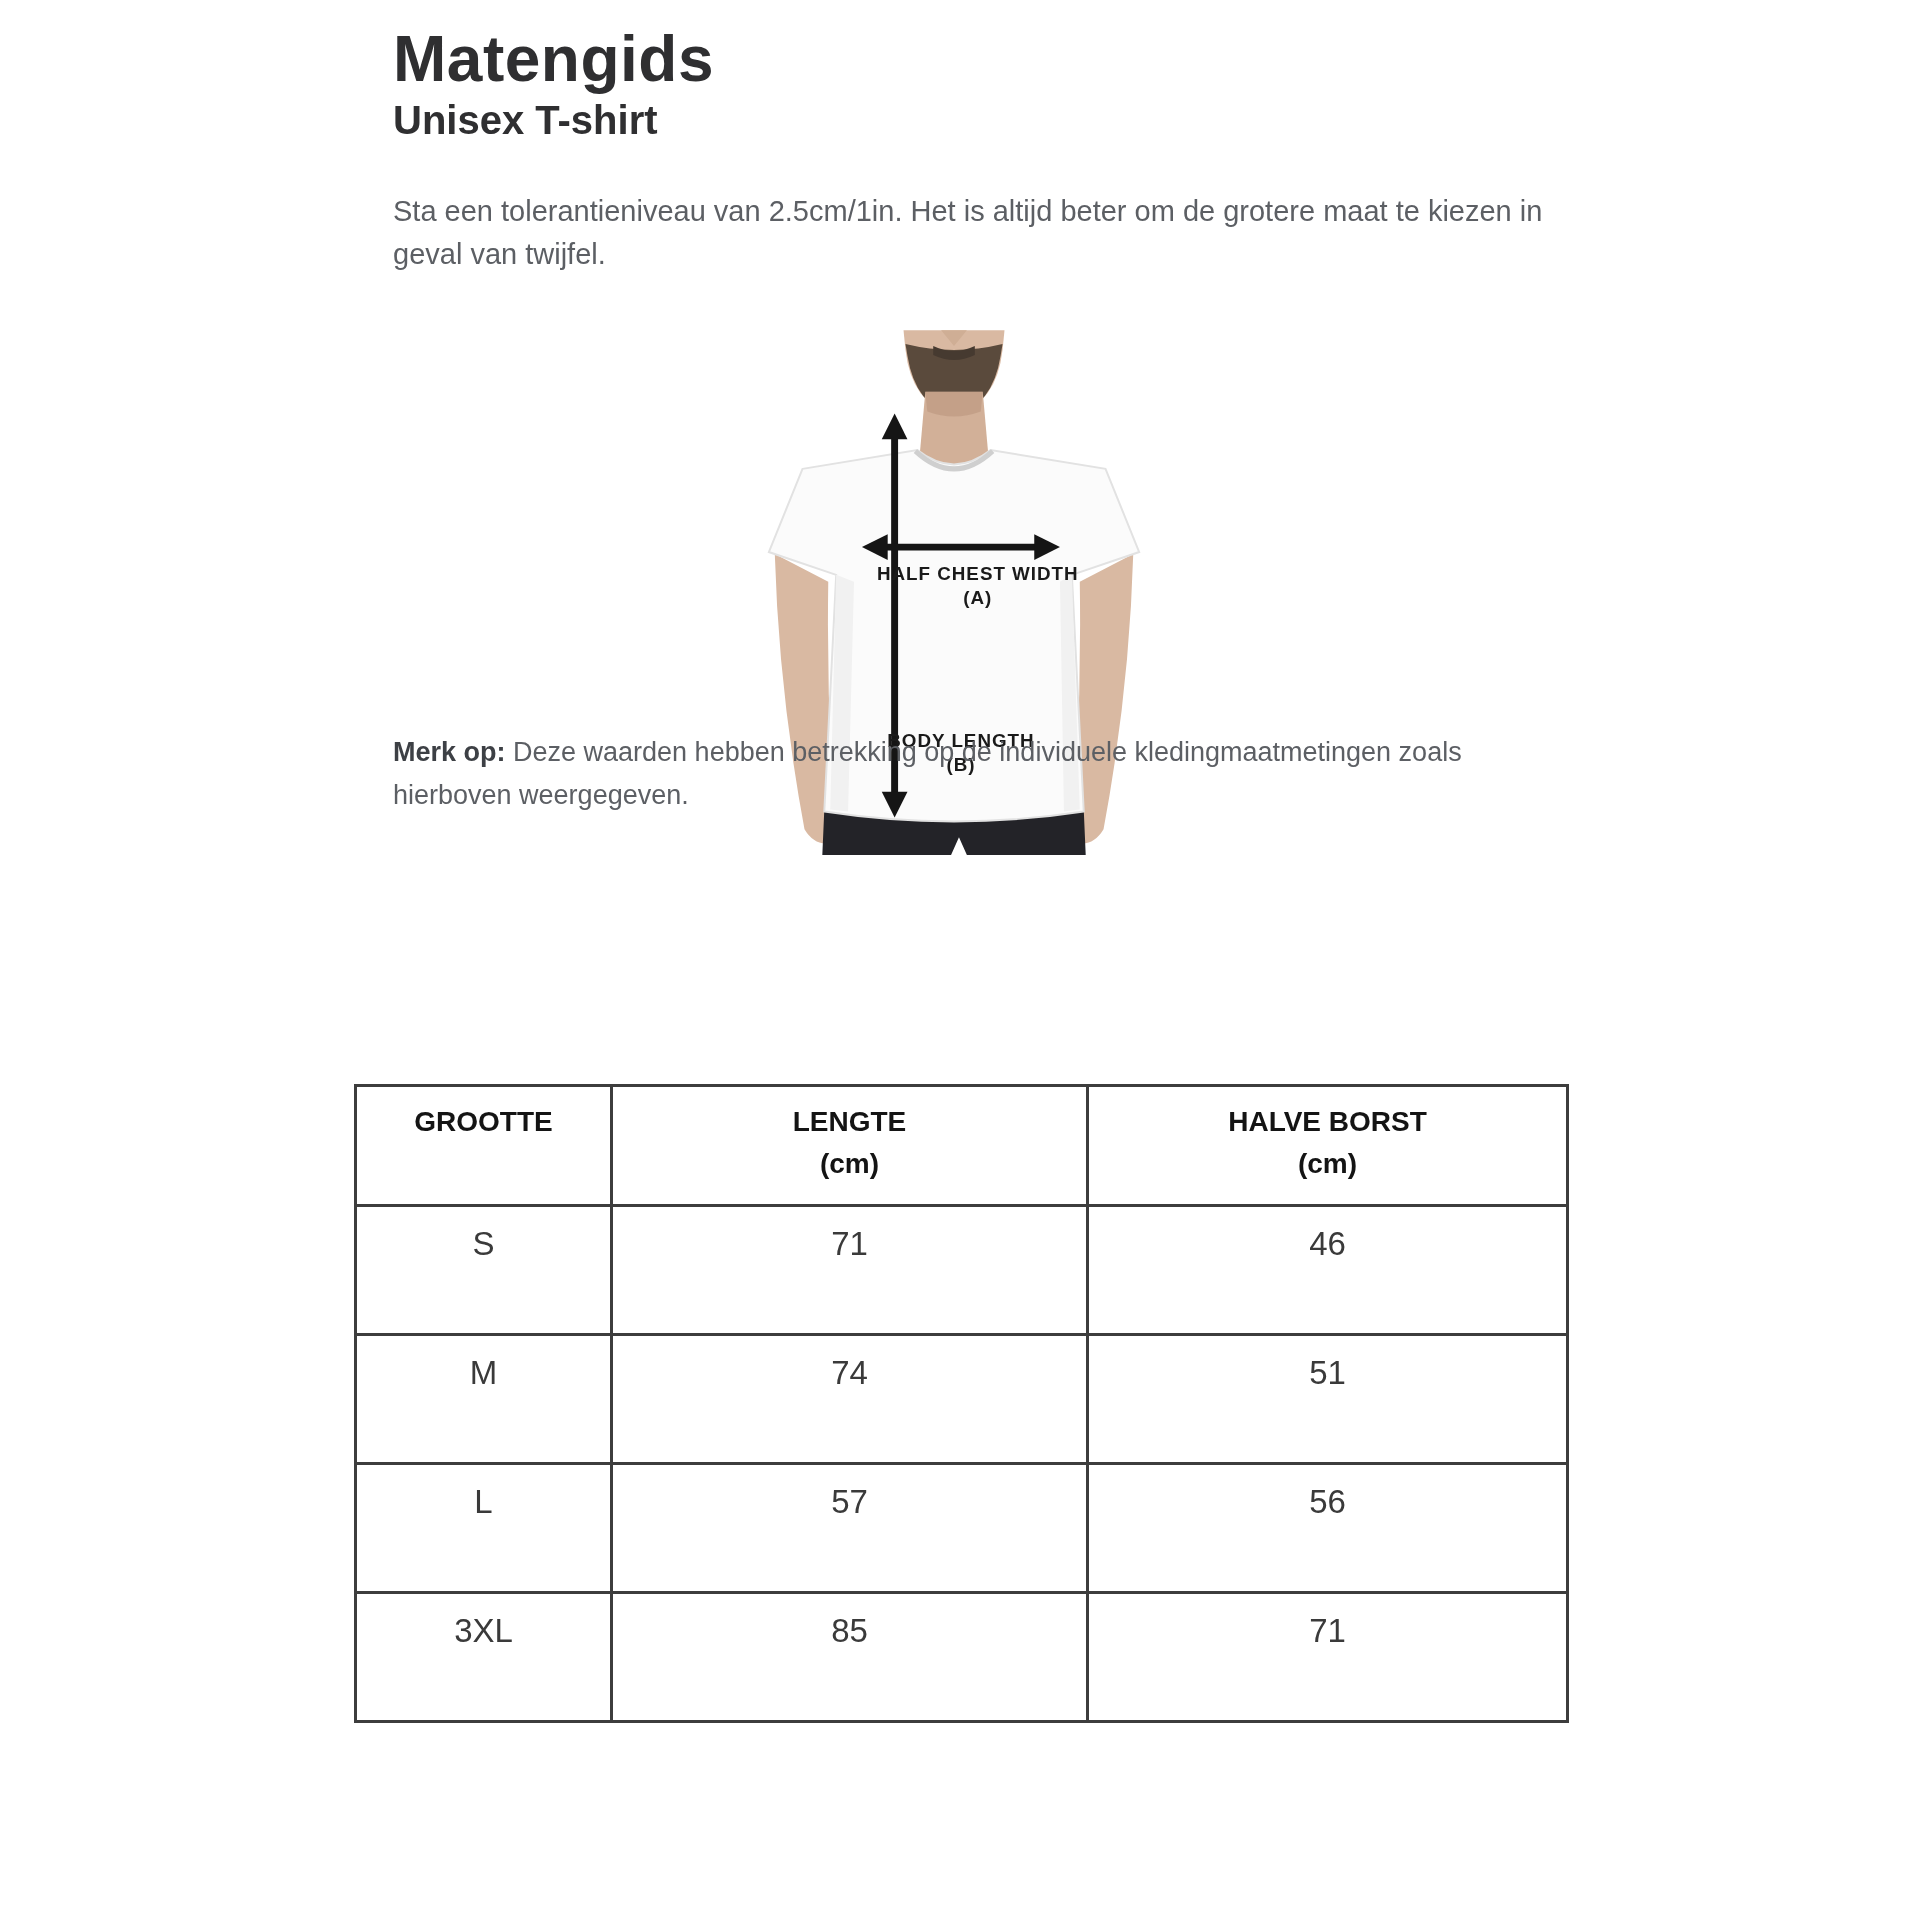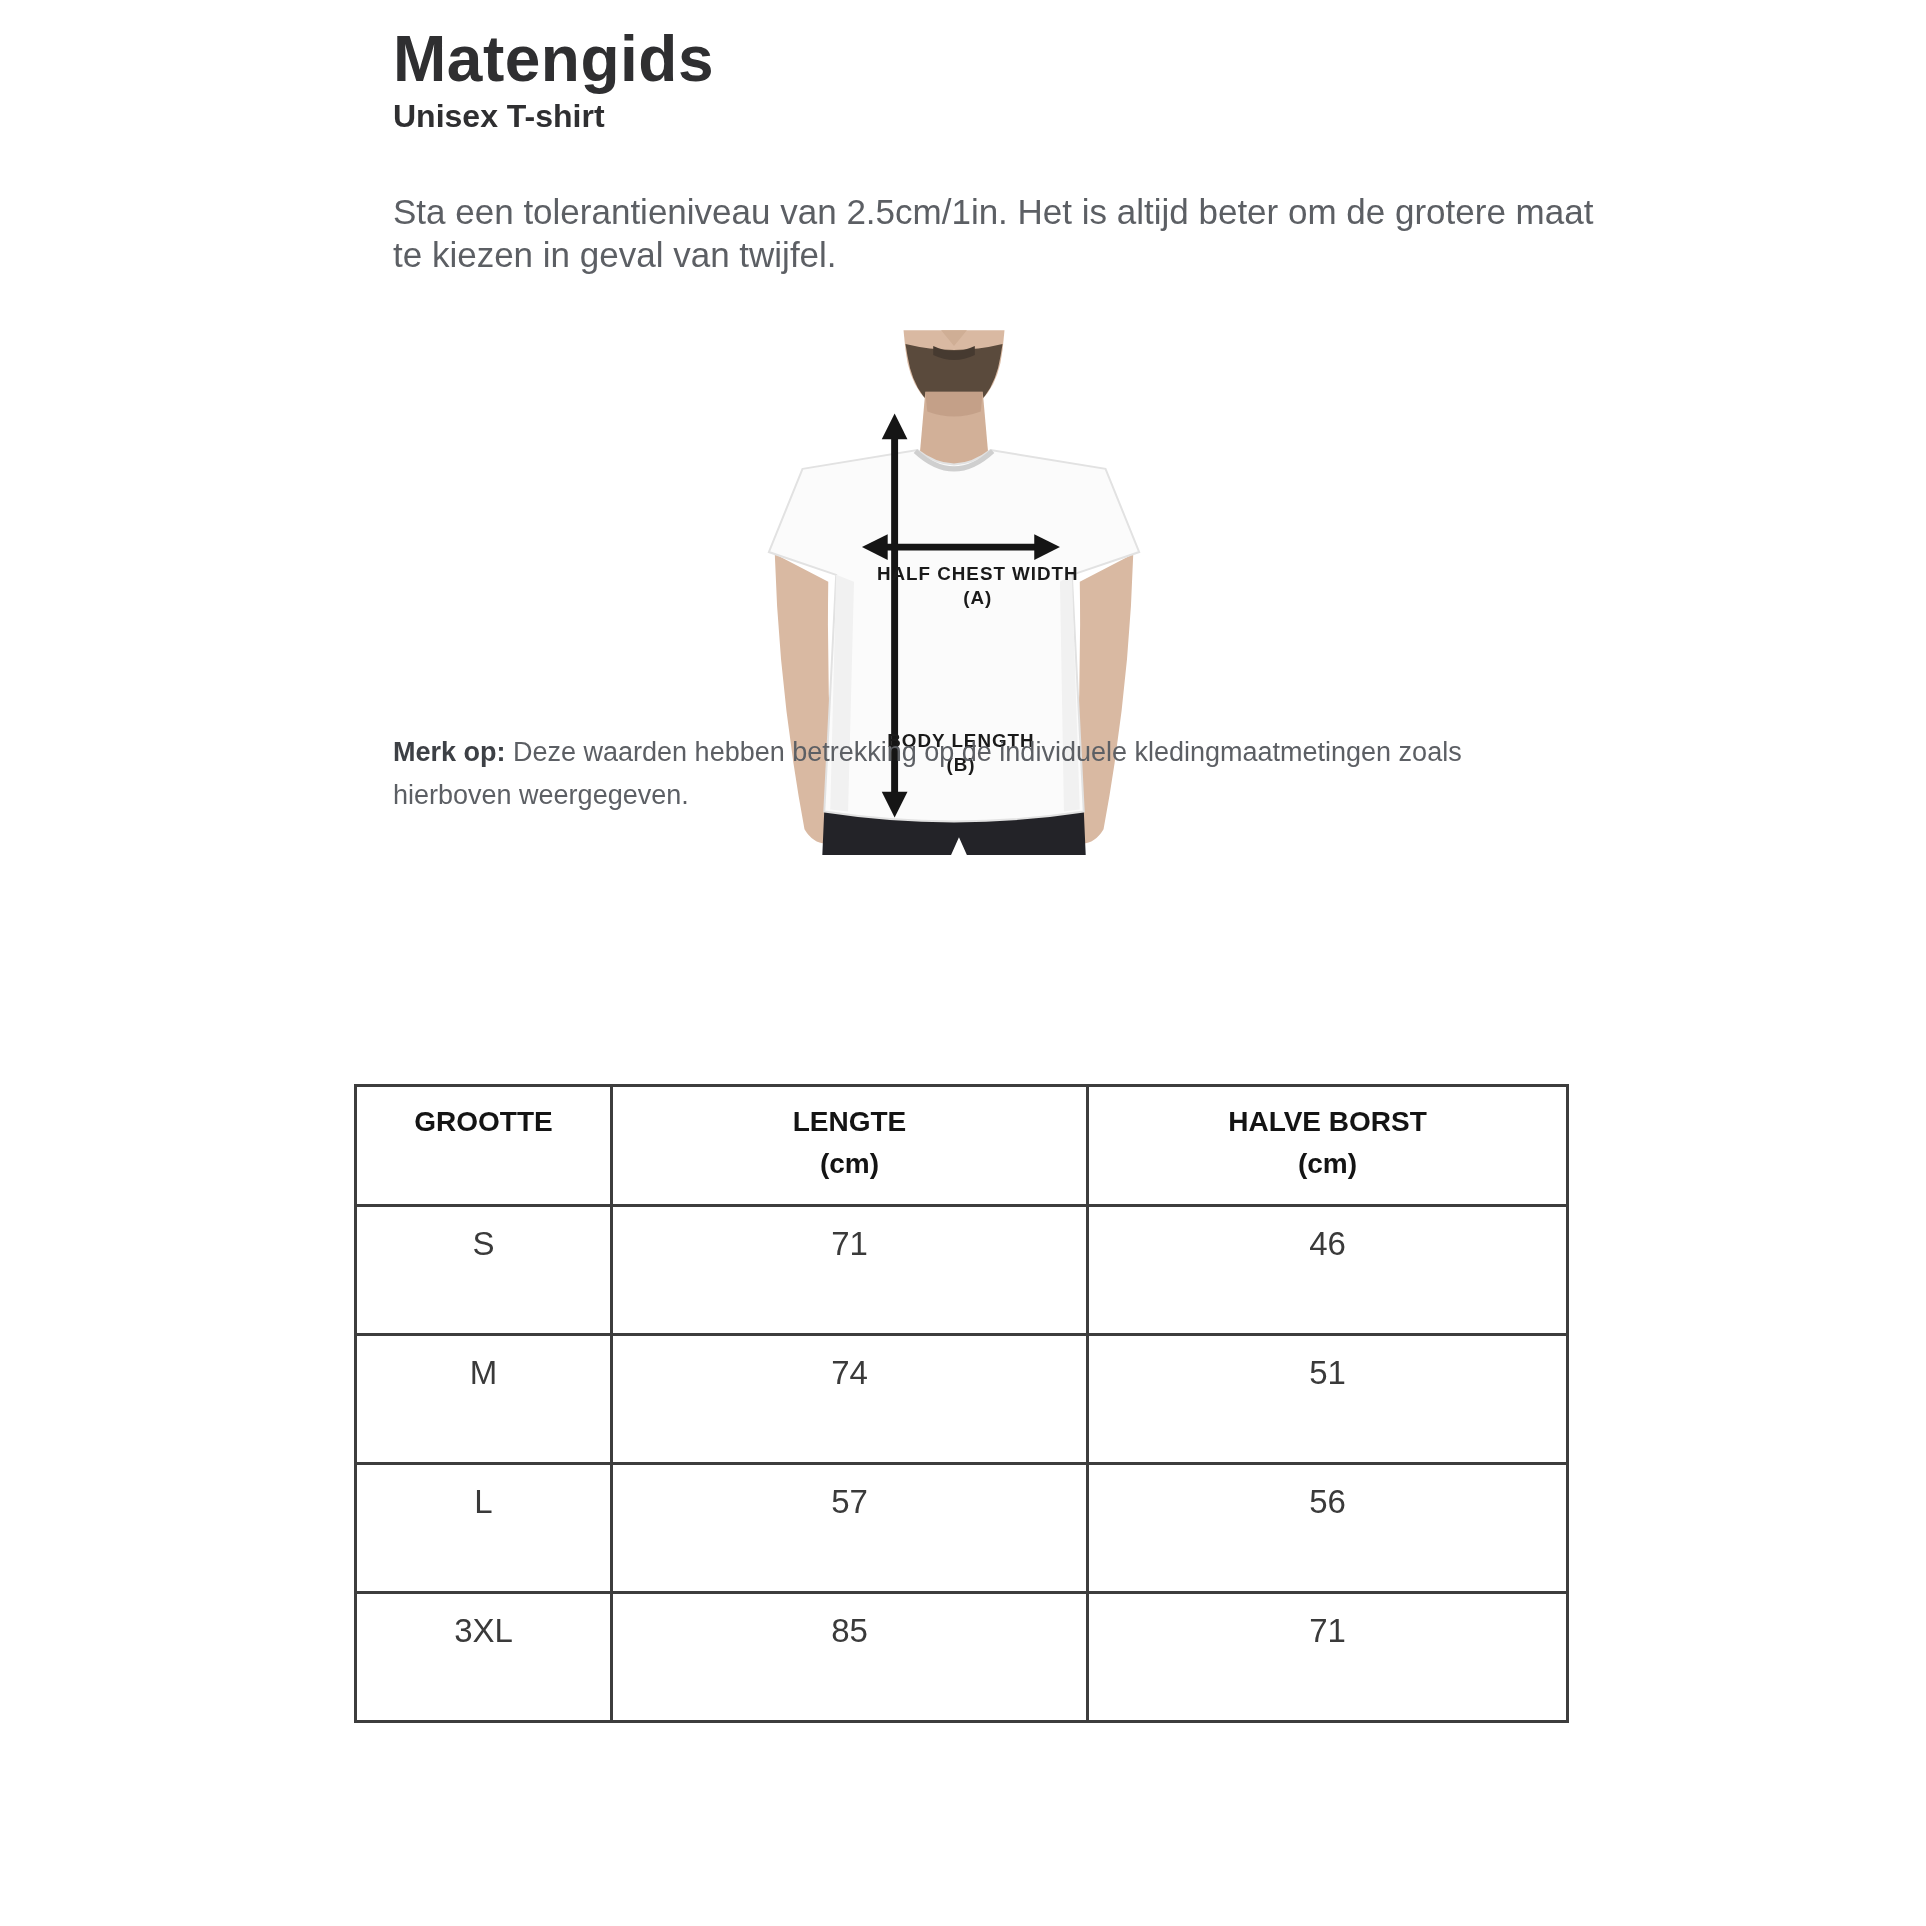--- a/index.html
+++ b/index.html
@@ -5,24 +5,24 @@
   html,body{margin:0;padding:0;background:#fff;}
   body{
     width:1927px;height:1927px;position:relative;overflow:hidden;
     font-family:"Liberation Sans",sans-serif;color:#2e2e2e;
   }
   .abs{position:absolute;}
   .page-title{
     left:393px;top:22px;font-size:64px;font-weight:600;letter-spacing:0.5px;color:#2f2f31;
   }
   .page-subtitle{
-    left:393px;top:98px;font-size:32px;font-weight:700;color:#2f2f31;
+    left:393px;top:98px;font-size:40px;font-weight:700;color:#2f2f31;
   }
   .intro{
-    left:393px;top:190px;width:1203px;font-size:35px;line-height:43px;color:#5c5f64;
+    left:393px;top:190px;width:1203px;font-size:29px;line-height:43px;color:#5c5f64;
   }
   .figure-wrap{left:644px;top:255px;width:624px;height:606px;}
   .note{
     left:393px;top:713px;width:1079px;font-size:27px;line-height:43px;color:#5c5f64;margin-top:18px;
   }
   .note b{color:#3d4045;font-weight:700;}
   table.size-table{
     position:absolute;left:354px;top:1084px;width:1213px;
     border-collapse:collapse;table-layout:fixed;background:#fff;
   }

